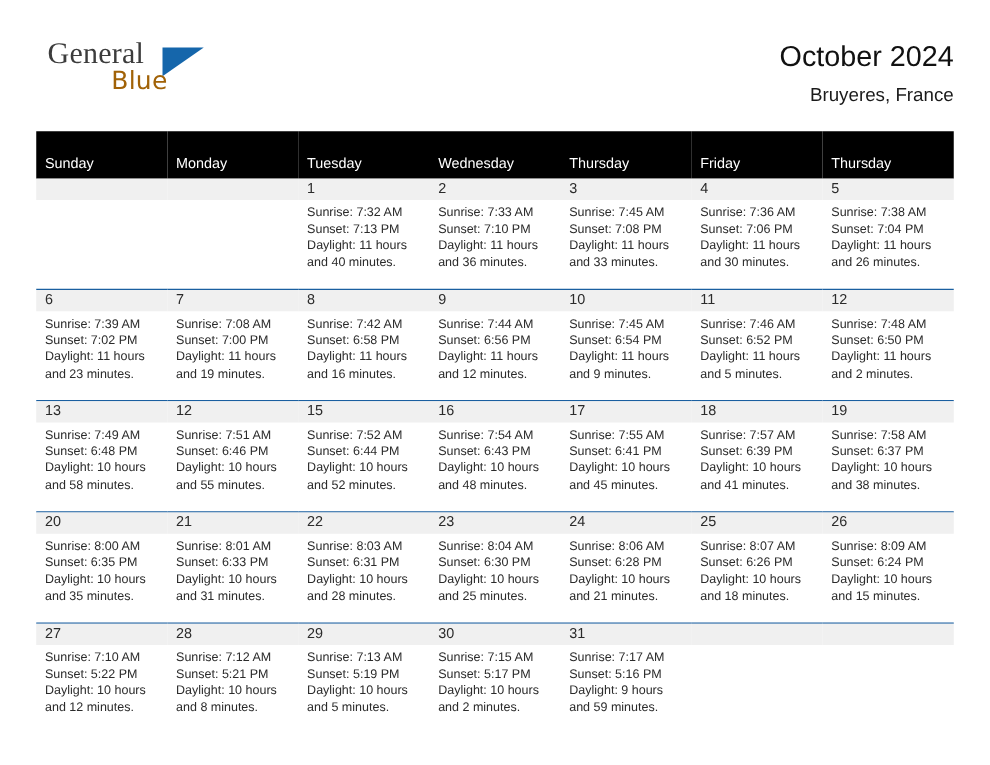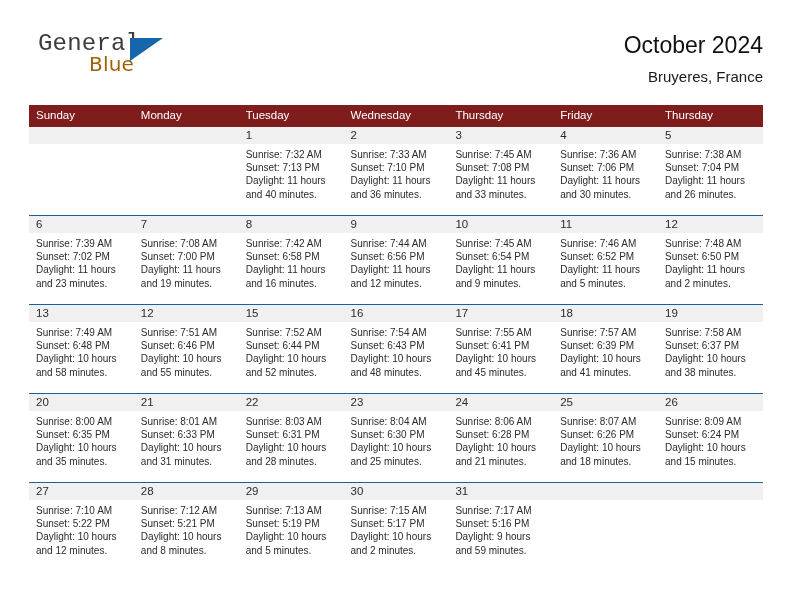--- a/index.html
+++ b/index.html
@@ -36,21 +36,21 @@
     width: 240px;
     height: 62px;
   }
   .logo-general {
     position: absolute;
     left: 9px;
     top: 2px;
     font-size: 24px;
     letter-spacing: 0.2px;
     color: #3c3c3c;
-    font-family: Liberation Mono, monospace;
+    font-family: Liberation Serif, serif;
     font-weight: 400;
   }
   .logo-blue {
     position: absolute;
     left: 60px;
     top: 24px;
     font-size: 20px;
     letter-spacing: 0.2px;
     color: #a16207;
     font-family: "DejaVu Sans", sans-serif;
@@ -94,26 +94,26 @@
     width: 734px;
     border-collapse: collapse;
     table-layout: fixed;
   }
   .cal th, .cal td {
     padding: 0;
     margin: 0;
     vertical-align: top;
   }
   .cal th {
-    background: #7f1d1d;
+    background: #000000;
     color: #ffffff;
     font-size: 11.5px;
     font-weight: normal;
     text-align: left;
-    padding: 4px 0 5px 7px;
+    padding: 20px 0 5px 7px;
     height: 11px;
     line-height: 13px;
   }
   .cal td {
     width: 104.85px;
     border-top: 1.3px solid #1a5fa0;
     background: #ffffff;
   }
   .cal tbody tr:first-child td {
     border-top: none;

